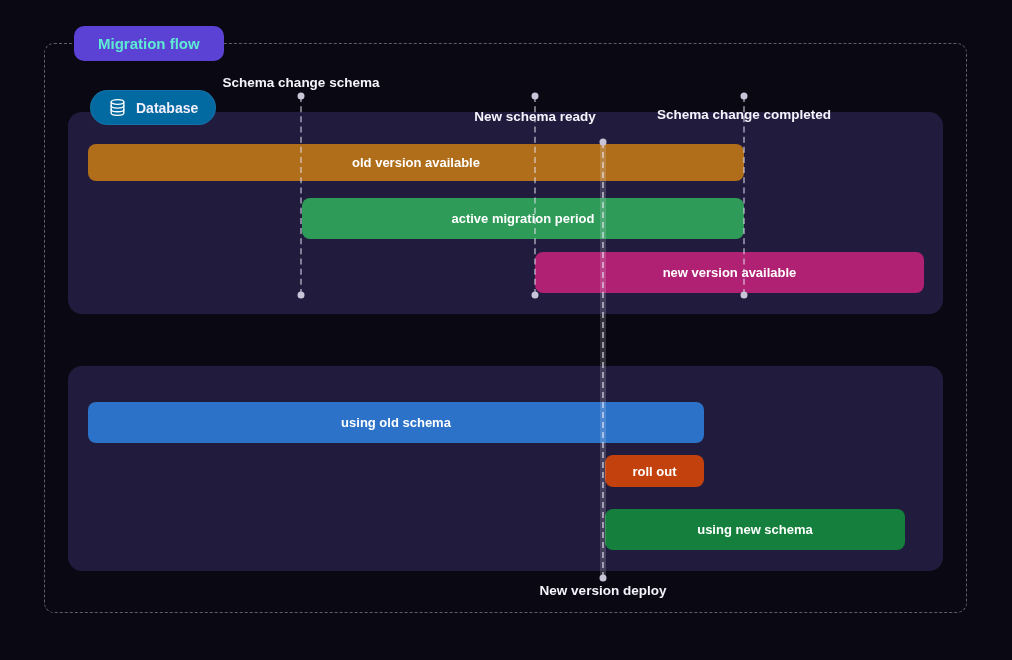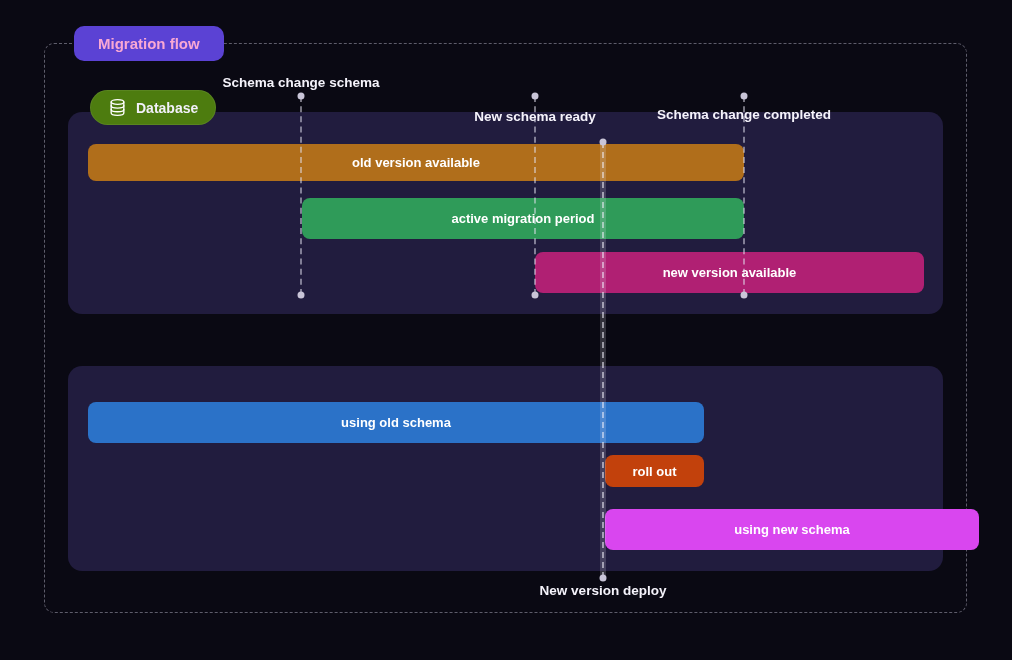--- a/index.html
+++ b/index.html
@@ -42,21 +42,21 @@
   }
   .m-label {
     position:absolute; z-index:5;
     transform:translateX(-50%);
     color:#f5f3fb; font-weight:bold; font-size:13.5px; white-space:nowrap;
   }
   .title-badge {
     position:absolute; z-index:6;
     height:35px; display:inline-flex; align-items:center;
     padding:0 24px; border-radius:10px;
-    color:#f9a8d4; font-weight:bold; font-size:15px; white-space:nowrap;
+    color:#5eead4; font-weight:bold; font-size:15px; white-space:nowrap;
   }
   .lane-badge {
     position:absolute; z-index:6;
     height:35px; display:inline-flex; align-items:center; gap:9px;
     padding:0 17px; border-radius:18px;
     color:#f2f0fa; font-weight:bold; font-size:14px; white-space:nowrap;
     border:1px solid rgba(255,255,255,0.07);
   }
   .lane-badge svg { display:block; }
 </style>
@@ -74,39 +74,39 @@
   <div class="deploy-band" style="left: 603px; top: 142px; height: 436px;"></div>
   <div class="deploy-line" style="left: 603px; top: 142px; height: 436px;"></div>
   <div class="dot" style="left: 603px; top: 142px;"></div>
   <div class="dot" style="left: 603px; top: 578px;"></div>
   <div class="m-label" style="left: 603px; top: 583px;">New version deploy</div>
 
   <div class="title-badge" style="left: 74px; top: 26px; background: rgb(91, 66, 212);">
     <span>Migration flow</span>
   </div>
 
-  <div class="lane-badge" style="left: 90px; top: 90px; background: #4d7c0f; text-align: center;">
+  <div class="lane-badge" style="left: 90px; top: 90px; background: #0369a1; text-align: center;">
     <span>
       <svg viewBox="0 0 24 24" width="19" height="19" fill="none" stroke="#ffffff" stroke-width="1.7" stroke-linecap="round">
         <ellipse cx="12" cy="5" rx="8" ry="3"></ellipse>
         <path d="M4 5v4.7c0 1.65 3.58 3 8 3s8-1.35 8-3V5"></path>
         <path d="M4 9.7v4.7c0 1.65 3.58 3 8 3s8-1.35 8-3V9.7"></path>
         <path d="M4 14.4V19c0 1.65 3.58 3 8 3s8-1.35 8-3v-4.6"></path>
       </svg>
     </span>
     <span>Database</span>
   </div>
 
 
 <div class="bar" style="left: 88px; top: 144px; width: 656px; height: 37px; background: rgb(176, 110, 27);">old version available</div>
     <div class="bar" style="left: 535px; top: 252px; width: 389px; height: 41px; background: rgb(176, 32, 115);">new version available</div>
     <div class="bar" style="left: 302px; top: 198px; width: 442px; height: 41px; background: rgb(47, 155, 89);">active migration period</div>
     <div class="bar" style="left: 88px; top: 402px; width: 616px; height: 41px; background: rgb(43, 114, 200);">using old schema</div>
     <div class="bar" style="left: 605px; top: 455px; width: 99px; height: 32px; background: #c2410c;">roll out</div>
-    <div class="bar" style="left: 605px; top: 509px; width: 374px; height: 41px; background: #d946ef;">using new schema</div>
+    <div class="bar" style="left: 605px; top: 509px; width: 300px; height: 41px; background: #15803d;">using new schema</div>
     <div class="m-label" style="left: 301px; top: 75px;">Schema change schema</div>
     <div class="m-line" style="left: 300px; top: 96px; height: 199px;"></div>
     <div class="dot" style="left: 301px; top: 96px;"></div>
     <div class="dot" style="left: 301px; top: 295px;"></div>
     <div class="m-label" style="left: 535px; top: 75px; margin-top: 34px;">New schema ready</div>
     <div class="m-line" style="left: 534px; top: 96px; height: 199px;"></div>
     <div class="dot" style="left: 535px; top: 96px;"></div>
     <div class="dot" style="left: 535px; top: 295px;"></div>
     <div class="m-label" style="left: 744px; top: 75px; margin-top: 32px;">Schema change completed</div>
     <div class="m-line" style="left: 743px; top: 96px; height: 199px;"></div>

